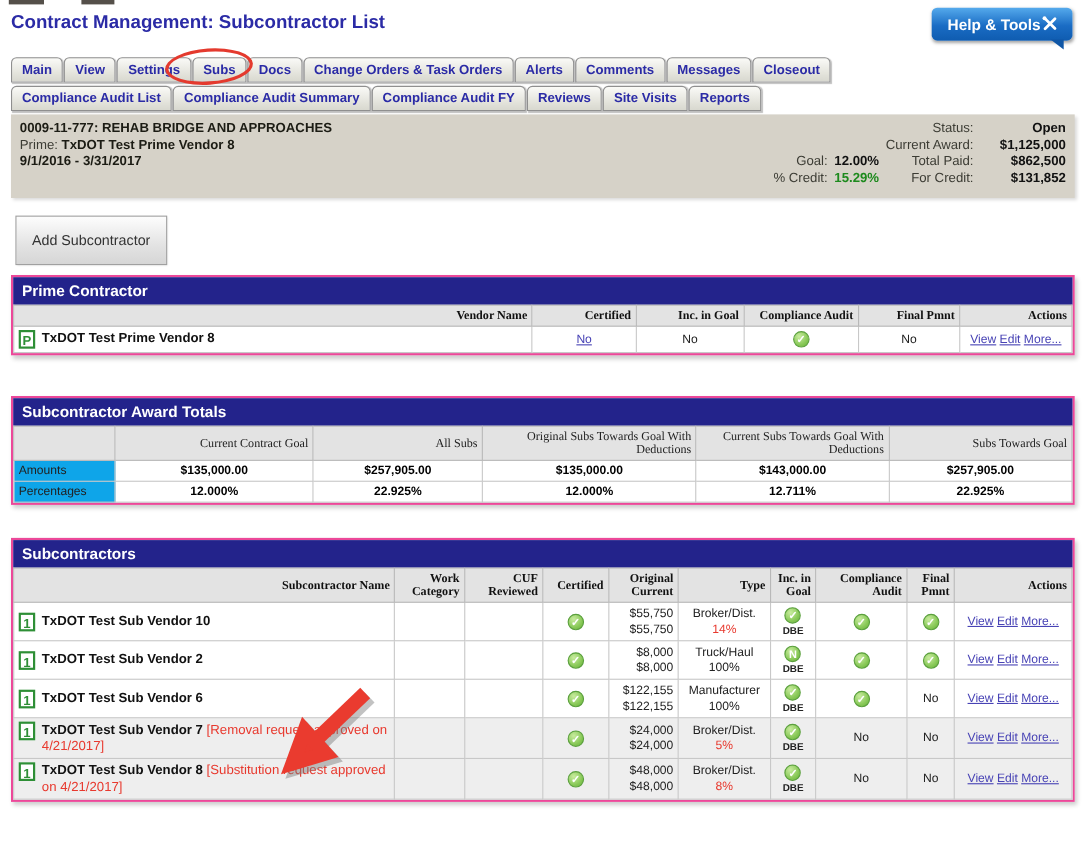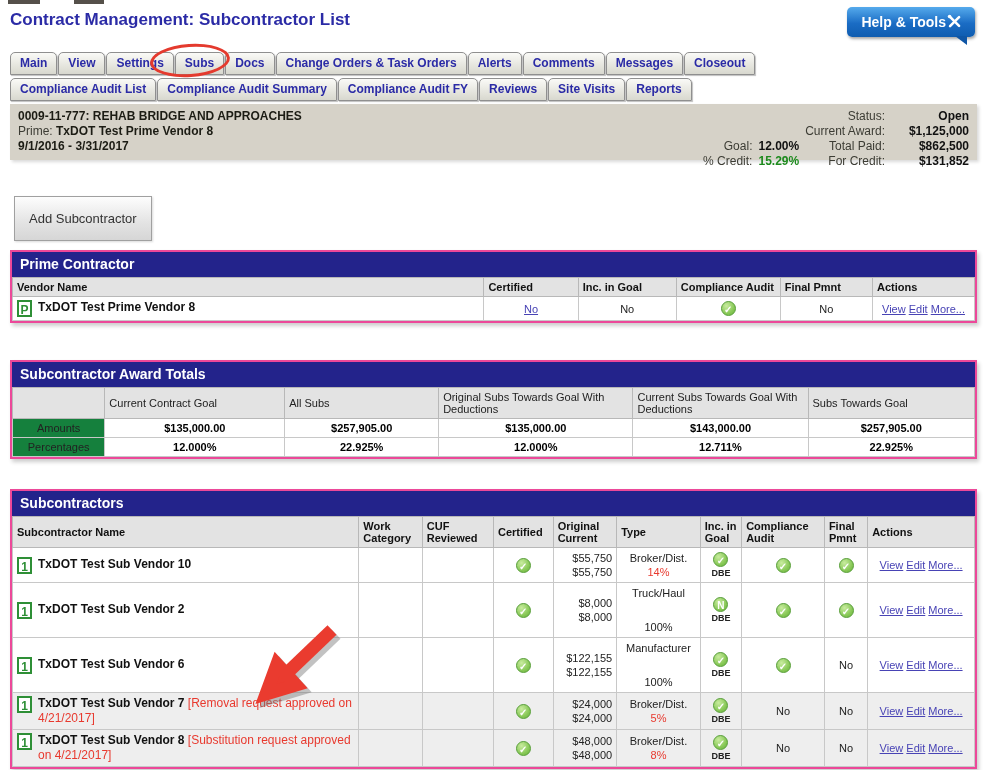--- a/index.html
+++ b/index.html
@@ -22,21 +22,21 @@
   .tabs { position:absolute; left:10px;text-decoration:underline; }
   .tabs-row1 { top:52px; }
   .tabs-row2 { top:78px; }
   .tab { display:inline-block; padding:3px 9px 4px 9px; margin-right:1px;
     background:linear-gradient(#fafaf7,#e2e2da 70%,#d8d8cf); border:1px solid #8f8f8f; border-radius:5px 5px 0 0;
     color:#2b2ba6; font-weight:bold; font-size:12px; cursor:pointer; box-shadow:1px 1px 1px rgba(0,0,0,.25); }
   .circle-annotation { position:absolute; top:44px; left:150px; width:80px; height:33px;
     border:3px solid #e43a2e; border-radius:50%; transform:rotate(-4deg); pointer-events:none; }
 
   
-  .info-bar { position:absolute; top:104px; left:10px; width:967px; height:56px; background:#d6d2c8;
+  .info-bar { position:absolute; top:104px; left:10px; width:967px; height:76px; background:#d6d2c8;
     padding:5px 8px 5px 8px; display:flex; justify-content:space-between; font-size:12px; color:#3c3c34;
     box-shadow:2px 2px 3px rgba(0,0,0,.15); }
   .info-left div { line-height:15px; }
   .info-left .contract-id { font-weight:bold; color:#1c1c14; }
   .info-left b { color:#1c1c14; }
   .info-right { display:grid; grid-template-columns:auto auto auto 78px; column-gap:6px; row-gap:0;
     align-content:start; text-align:right; line-height:15px; }
   .info-right .lbl { color:#3c3c34; }
   .info-right b { color:#111; }
   .green-val { color:#1d8a1d; font-weight:bold; }
@@ -44,47 +44,47 @@
   
   .add-btn { position:absolute; top:196px; left:14px; background:linear-gradient(#fdfdfd,#e3e3e3 60%,#d6d6d6);
     border:1px solid #a0a0a0; border-radius:0; padding:14px 14px; font-size:13px; color:#333; cursor:pointer;
     box-shadow:1px 1px 2px rgba(0,0,0,.15); }
 
   
   .section { position:absolute; left:10px; width:967px; border:2px solid #ec4899; background:#fff;
     box-shadow:2px 3px 4px rgba(0,0,0,.2); }
   .section-title { background:#23238b; color:#fff; font-weight:bold; font-size:14px; padding:4px 8px 5px 8px; }
   table { width:100%; border-collapse:collapse; table-layout:fixed; }
-  th { background:#e3e3e3; border:1px solid #b8b8b8; font-size:11px; padding:3px 4px; color:#111; text-align:left; }
+  th { background:#e3e3e3; border:1px solid #b8b8b8; font-size:11px; padding:3px 4px; color:#111; text-align:right;font-family:Liberation Serif, serif; }
   td { border:1px solid #c8c8c8; font-size:11px; padding:3px 4px; color:#222; text-align:center; vertical-align:middle; }
   td.name-cell { text-align:left; }
   .award th { font-weight:normal; color:#222;margin-top:44px; }
   .award td { font-weight:bold; color:#000; }
-  .award td.rowlabel { background:#15803d; font-weight:normal; text-align:center; color:#222; }
+  .award td.rowlabel { background:#0ea5e9; font-weight:normal; text-align:left; color:#222; }
 
   #prime-section { top:250px; }
   #award-section { top:360px; }
   #subs-section  { top:489px; }
 
   .name-cell { display:table-cell; }
   .name-flex { display:flex; align-items:flex-start; gap:6px; }
   .vendor-badge { flex:0 0 auto; width:15px; height:17px; border:2px solid #2e8f36; background:#fff; color:#2e8f36;
     font-weight:bold; font-size:12px; line-height:16px; text-align:center; }
   .vendor-name { font-weight:bold; font-size:12px; color:#111; line-height:15px; }
   .red-note { color:#e8392e; font-weight:normal; }
 
   a.lnk { color:#4843b5; text-decoration:underline; font-size:11px; cursor:pointer; }
   .check-icon, .n-icon { display:inline-block; width:15px; height:15px; border-radius:50%;
     background:radial-gradient(circle at 35% 30%, #c9ec9f, #84c653 65%, #6cb23e); border:1px solid #5ba03e;
     color:#fff; font-size:10px; font-weight:bold; line-height:15px; text-align:center; }
   .dbe { font-size:9px; font-weight:bold; color:#222; margin-top:1px; }
   .two-line-money { text-align:right; line-height:14px; }
   .type-cell { line-height:14px; }
   .pct-red { color:#e8392e; font-weight:normal; }
-  .pct-black { color:#222;margin-top:20px; }
+  .pct-black { color:#222; }
   .row-inactive td { background:#eeeeee; }
 
   .subs th { height:auto; }
   .arrow-overlay { position:absolute; top:0; left:0; pointer-events:none; }
 </style>
 </head>
 <body>
 
 <div class="page">
 

